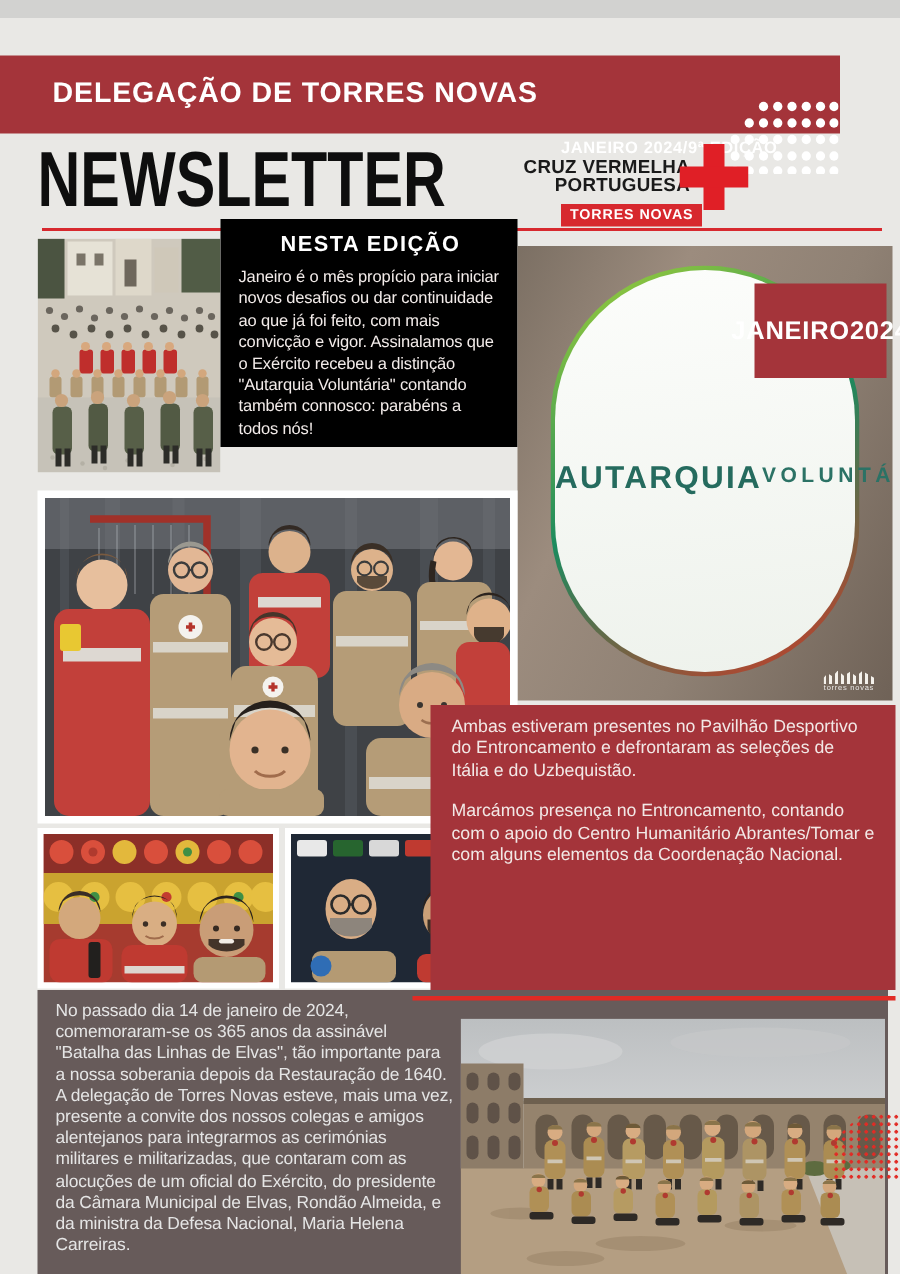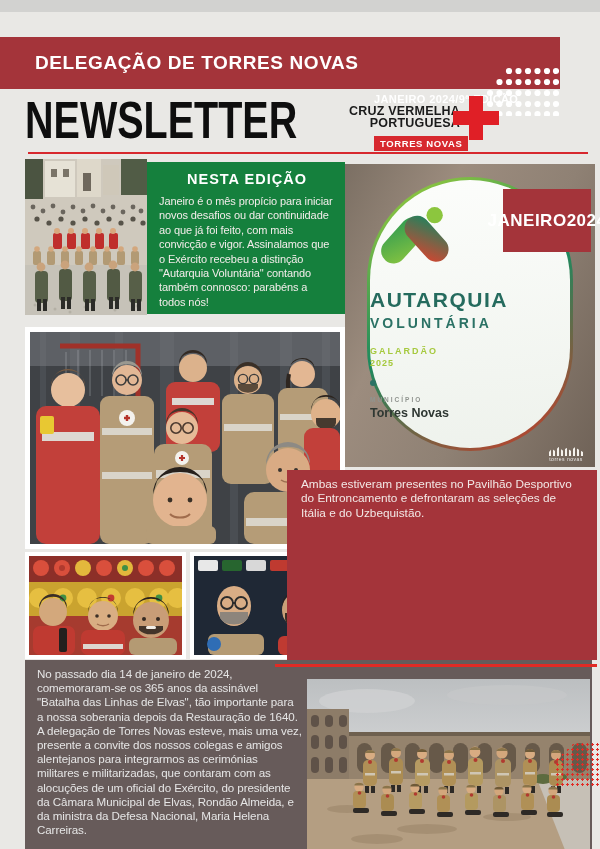--- a/index.html
+++ b/index.html
@@ -17,31 +17,31 @@
   .cvp-text{position:absolute;left:340px;top:93px;width:120px;text-align:right;
         font-size:12.5px;font-weight:800;color:#1a1a1a;line-height:12px;letter-spacing:.2px;}
   .cvp-cross{position:absolute;left:453px;top:84px;}
   .cvp-badge{position:absolute;left:374px;top:124px;height:15px;line-height:15px;padding:0 6px;
         background:#d7282e;color:#fff;font-size:9.5px;font-weight:800;letter-spacing:.6px;}
   .redline-top{position:absolute;left:28px;top:140px;width:560px;height:2px;background:#d7282e;}
   
   .photo{position:absolute;overflow:hidden;}
   .photo svg{display:block;}
   .photo-parade{left:25px;top:147px;width:122px;height:156px;}
-  .nesta-box{position:absolute;left:147px;top:150px;width:198px;height:152px;background:#15803d;
+  .nesta-box{position:absolute;left:147px;top:134px;width:198px;height:152px;background:#000000;
         padding:9px 10px 8px 12px;color:#f3ecea;}
   .nesta-title{text-align:center;font-size:14.5px;font-weight:800;letter-spacing:1px;color:#fff;}
   .nesta-body{margin-top:7px;font-size:11px;line-height:14.4px;letter-spacing:-.1px;}
   .photo-plaque{left:345px;top:152px;width:250px;height:303px;
         background:linear-gradient(115deg,#7b6f63,#9c8c7e 30%,#93splash 0,#8f8174 60%,#6f6257);}
   .plaque{position:absolute;left:22px;top:13px;width:206px;height:274px;border-radius:103px;
         border:3px solid transparent;
         background:linear-gradient(175deg,#fcfdfb,#eef2ec) padding-box,
                    linear-gradient(150deg,#8fc63f 8%,#1c8a5e 48%,#b6452f 92%) border-box;
-        display:flex;flex-direction:column;align-items:flex-start;text-align:center;}
+        display:flex;flex-direction:row;align-items:center;text-align:center;}
   .plaque-logo{margin-top:24px;}
   .plaque-title{font-size:21px;font-weight:800;letter-spacing:1.5px;color:#256b5e;margin-top:10px;}
   .plaque-subtitle{font-size:14px;font-weight:700;letter-spacing:3px;color:#2b7265;margin-top:3px;}
   .plaque-award{font-size:9px;font-weight:800;letter-spacing:2px;color:#a6c93e;margin-top:15px;}
   .plaque-year{font-size:9px;font-weight:800;letter-spacing:1px;color:#a6c93e;margin-top:2px;}
   .plaque-dot{width:6px;height:6px;border-radius:50%;background:#2b7265;margin-top:12px;}
   .plaque-mun-label{font-size:6.5px;letter-spacing:2px;color:#90948f;margin-top:10px;font-weight:700;}
   .plaque-mun-name{font-size:12.5px;font-weight:800;color:#2f3833;margin-top:3px;}
   .plaque-watermark{position:absolute;right:8px;bottom:5px;width:42px;text-align:center;color:#fff;}
   .wm-bars{height:9px;margin:0 4px;
@@ -457,20 +457,21 @@
       <g fill="#e8e4da">
           <circle cx="126" cy="74" r="2"></circle>
           <circle cx="138" cy="74" r="2"></circle>
           <circle cx="132" cy="82" r="2"></circle>
         </g>
     </svg>
   </div>
 
   <div class="futsal-box">
     <p>Ambas estiveram presentes no Pavilhão Desportivo do Entroncamento e defrontaram as seleções de Itália e do Uzbequistão.</p>
+    <p>Marcámos presença no Entroncamento, contando com o apoio do Centro Humanitário Abrantes/Tomar e com alguns elementos da Coordenação Nacional.</p>
   </div>
 
   <div class="redline-bottom"></div>
 
   <div class="bottom-box">
     <div class="elvas-text">
       <p>No passado dia 14 de janeiro de 2024, comemoraram-se os 365 anos da assinável "Batalha das Linhas de Elvas", tão importante para a nossa soberania depois da Restauração de 1640.</p>
       <p>A delegação de Torres Novas esteve, mais uma vez, presente a convite dos nossos colegas e amigos alentejanos para integrarmos as cerimónias militares e militarizadas, que contaram com as alocuções de um oficial do Exército, do presidente da Câmara Municipal de Elvas, Rondão Almeida, e da ministra da Defesa Nacional, Maria Helena Carreiras.</p>
     </div>
     <div class="photo photo-aqueduct" style="position:absolute;">

